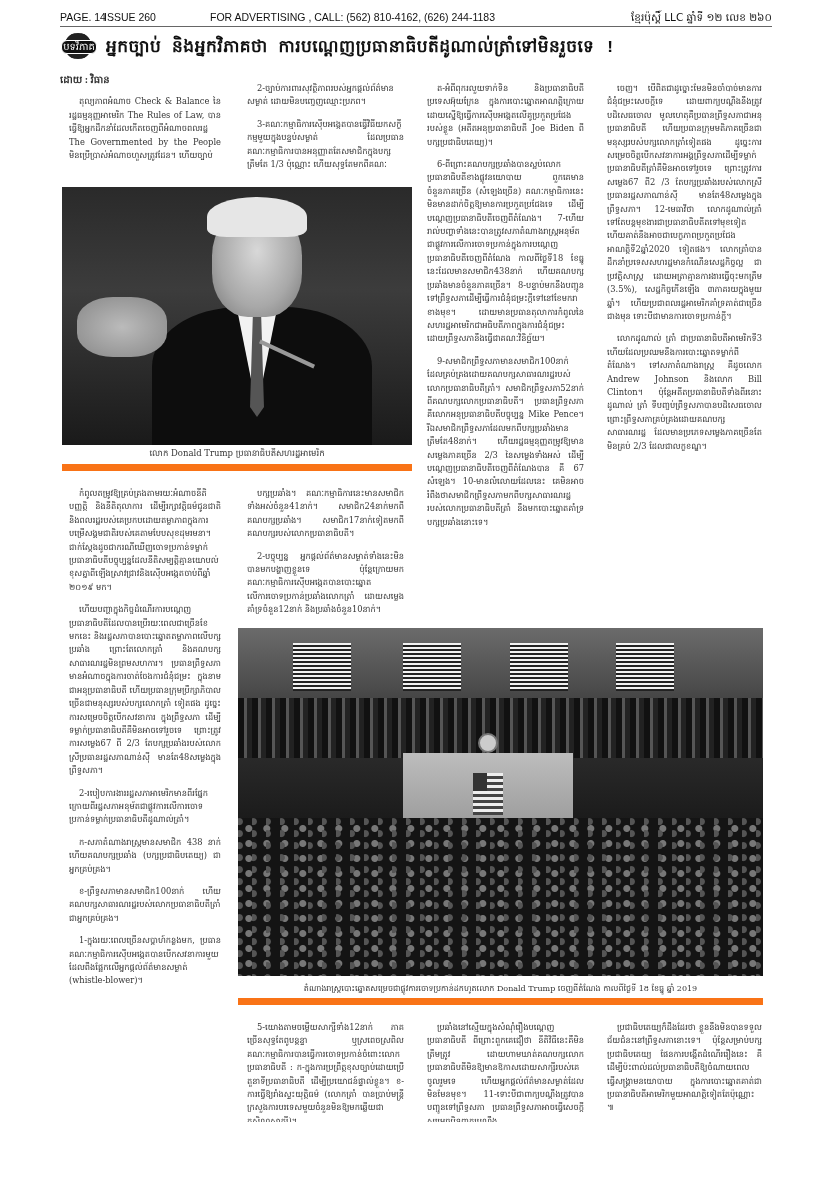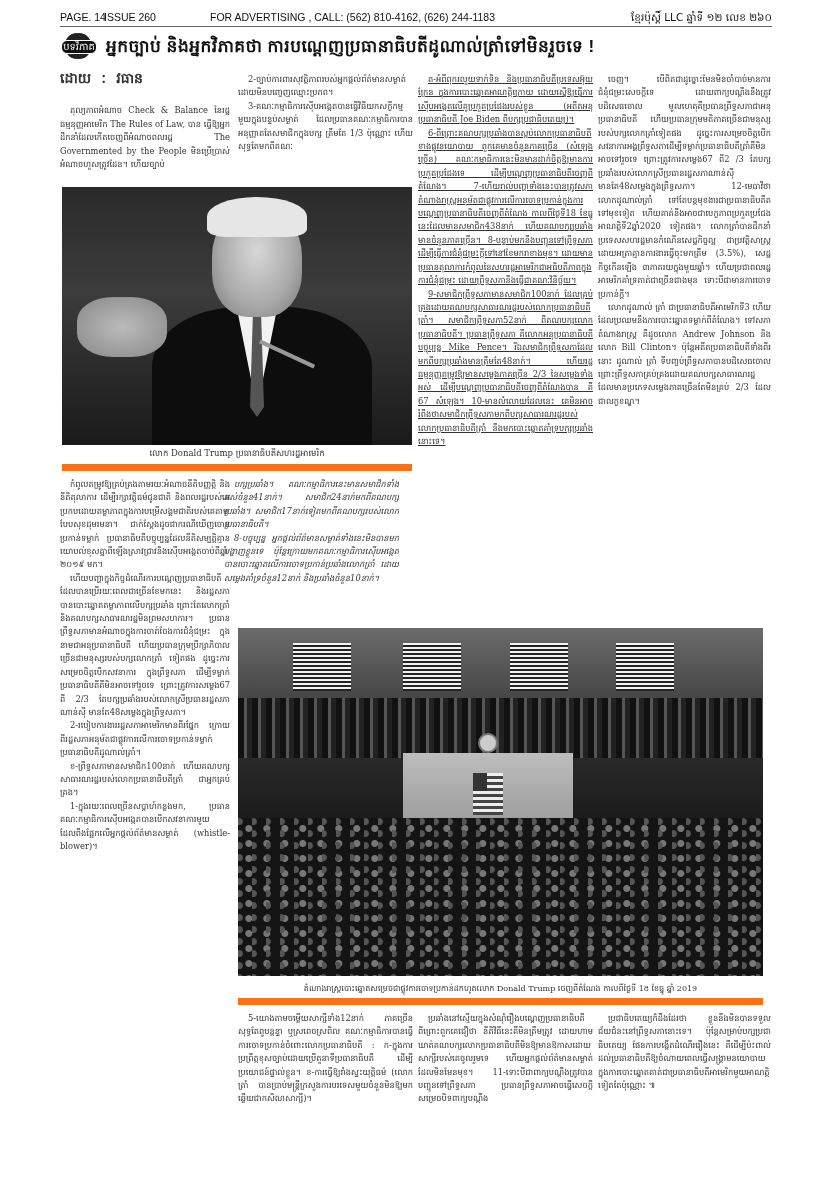--- a/index.html
+++ b/index.html
@@ -2,24 +2,24 @@
 <html><head>
 <meta charset="utf-8">
 <style>
   html,body{margin:0;padding:0;background:#fff;}
   body{width:823px;height:1184px;position:relative;overflow:hidden;font-family:"DejaVu Serif",serif;color:#222;}
   .hdr{position:absolute;top:10px;left:60px;width:712px;height:16px;font-family:"Liberation Sans",sans-serif;font-size:10.5px;color:#111;border-bottom:1px solid #666;text-align:center;}
   .hdr span{position:absolute;top:1px;white-space:nowrap;}
   .headline{position:absolute;top:33px;left:58px;width:716px;height:26px;}
   .badge{position:absolute;left:0;top:0;width:40px;height:26px;background:radial-gradient(circle,#222 55%,transparent 58%);border-radius:50%;}
   .badge span{position:absolute;left:3px;top:7px;width:34px;height:12px;background:#111;border:1px solid #fff;border-radius:6px;color:#fff;font-size:10px;text-align:center;line-height:12px;font-family:"DejaVu Sans",sans-serif;}
-  .headline .title{position:absolute;left:48px;top:2px;font-family:Liberation Sans, sans-serif;font-weight:bold;font-size:17px;letter-spacing:0.5px;white-space:nowrap;color:#111;}
+  .headline .title{position:absolute;left:48px;top:2px;font-family:Liberation Mono, monospace;font-weight:bold;font-size:17px;letter-spacing:0.5px;white-space:nowrap;color:#111;}
   .col{position:absolute;font-size:8.3px;line-height:13.4px;text-align:justify;color:#333;overflow:hidden;}
-  .col p{margin:0;text-indent:10px;}
-  .byline{font-weight:bold;font-family:Liberation Mono, monospace;font-size:14px;margin-bottom:18px;}
+  .col p{margin:9px;text-indent:10px;}
+  .byline{font-weight:bold;font-family:Liberation Serif, serif;font-size:10px;margin-bottom:6px;}
   .photo{position:absolute;overflow:hidden;}
   .trump{left:62px;top:187px;width:350px;height:258px;background:linear-gradient(180deg,#2a2a2a 0%,#3c3c3c 40%,#1a1a1a 100%);}
   .trump .face{position:absolute;left:150px;top:20px;width:90px;height:110px;border-radius:45% 45% 40% 40%;background:radial-gradient(ellipse at 50% 40%,#d8d8d8 0%,#a8a8a8 60%,#777 100%);}
   .trump .hair{position:absolute;left:145px;top:10px;width:100px;height:40px;border-radius:50% 50% 20% 20%;background:#e6e6e6;}
   .trump .body{position:absolute;left:90px;top:120px;width:220px;height:150px;border-radius:40% 40% 0 0;background:#0d0d0d;}
   .trump .shirt{position:absolute;left:175px;top:122px;width:40px;height:80px;background:#f2f2f2;clip-path:polygon(0 0,100% 0,60% 100%,40% 100%);}
   .trump .tie{position:absolute;left:188px;top:130px;width:14px;height:100px;background:#555;clip-path:polygon(20% 0,80% 0,100% 90%,50% 100%,0 90%);}
   .trump .hand{position:absolute;left:15px;top:110px;width:90px;height:60px;border-radius:40%;background:radial-gradient(ellipse,#bbb 0%,#888 100%);}
   .trump .mic{position:absolute;left:195px;top:165px;width:60px;height:4px;background:#999;transform:rotate(25deg);}
   .caption{position:absolute;font-size:8.5px;color:#333;text-align:center;white-space:nowrap;border-bottom:7px solid #f97316;}
@@ -67,30 +67,31 @@
   <div class="hair"></div>
   <div class="hand"></div>
   <div class="mic"></div>
 </div>
 <div class="caption" style="left:62px;top:448px;width:350px;padding-bottom:4px;">លោក Donald Trump ប្រធានាធិបតីសហរដ្ឋអាមេរិក</div>
 
 <div class="col" style="left:60px;top:478px;width:170px;height:635px;">
   <p>កំពូលតម្រូវឱ្យគ្រប់គ្រងតាមរយៈអំណាចនីតិបញ្ញត្តិ និងនីតិតុលាការ ដើម្បីរក្សាវត្តិធម៌ជូនជាតិ និងពលរដ្ឋរបស់គេប្រកបដោយតម្លាភាពក្នុងការបម្រើសង្គមជាតិរបស់គេតាមបែបសុខដុមរមនា។ ជាក់ស្ដែងដូចជាករណីឃើញចោទប្រកាន់ទម្លាក់ ប្រធានាធិបតីបច្ចុប្បន្នដែលនីតិសម្បត្តិគ្មានយោបល់ខុសគ្នាពីឡើងស្រាវជ្រាវនិងស៊ើបអង្កេតចាប់ពីឆ្នាំ ២០១៩ មក។</p>
   <p>ហើយបញ្ហាក្នុងកិច្ចដំណើរការបណ្ដេញប្រធានាធិបតីដែលបានប្រើរយៈពេលជាច្រើនខែមកនេះ និងរដ្ឋសភាបានបោះឆ្នោតតម្លាភាពលើបក្សប្រឆាំង ព្រោះតែលោកត្រាំ និងគណបក្សសាធារណរដ្ឋមិនព្រមសហការ។ ប្រធានព្រឹទ្ធសភាមានអំណាចក្នុងការចាត់ចែងការជំនុំជម្រះ ក្នុងនាមជាអនុប្រធានាធិបតី ហើយប្រធានក្រុមប្រឹក្សាភិបាលច្រើនជាមនុស្សរបស់បក្សលោកត្រាំ ទៀតផង ដូច្នេះការសម្រេចចិត្តបើកសវនាការ ក្នុងព្រឹទ្ធសភា ដើម្បីទម្លាក់ប្រធានាធិបតីគឺមិនអាចទៅរួចទេ ព្រោះត្រូវការសម្លេង67 ពី 2/3 តែបក្សប្រឆាំងរបស់លោកស្រីប្រធានរដ្ឋសភាណាន់ស៊ី មានតែ48សម្លេងក្នុងព្រឹទ្ធសភា។</p>
   <p>2-របៀបការងាររដ្ឋសភាអាមេរិកមានពីរផ្នែក ក្រោយពីរដ្ឋសភាអនុម័តជាផ្លូវការលើការចោទប្រកាន់ទម្លាក់ប្រធានាធិបតីដូណាល់ត្រាំ។</p>
+  <p>ក-សភាតំណាងរាស្ត្រមានសមាជិក 438 នាក់ ហើយគណបក្សប្រឆាំង (បក្សប្រជាធិបតេយ្យ) ជាអ្នកគ្រប់គ្រង។</p>
   <p>ខ-ព្រឹទ្ធសភាមានសមាជិក100នាក់ ហើយគណបក្សសាធារណរដ្ឋរបស់លោកប្រធានាធិបតីត្រាំ ជាអ្នកគ្រប់គ្រង។</p>
   <p>1-ក្នុងរយៈពេលច្រើនសប្ដាហ៍កន្លងមក, ប្រធានគណៈកម្មាធិការស៊ើបអង្កេតបានបើកសវនាការមួយ ដែលពឹងផ្អែកលើអ្នកផ្ដល់ព័ត៌មានសម្ងាត់ (whistle-blower)។</p>
 </div>
 
-<div class="col" style="left:224px;top:478px;width:175px;height:140px;font-style:italic;">
+<div class="col" style="left:238px;top:478px;width:175px;height:140px;">
   <p>បក្សប្រឆាំង។ គណៈកម្មាធិការនេះមានសមាជិកទាំងអស់ចំនួន41នាក់។ សមាជិក24នាក់មកពីគណបក្សប្រឆាំង។ សមាជិក17នាក់ទៀតមកពីគណបក្សរបស់លោកប្រធានាធិបតី។</p>
-  <p>8-បច្ចុប្បន្ន អ្នកផ្ដល់ព័ត៌មានសម្ងាត់ទាំងនេះមិនបានមកបង្ហាញខ្លួនទេ ប៉ុន្តែក្រោយមកគណៈកម្មាធិការស៊ើបអង្កេតបានបោះឆ្នោតលើការចោទប្រកាន់ប្រឆាំងលោកត្រាំ ដោយសម្លេងគាំទ្រចំនួន12នាក់ និងប្រឆាំងចំនួន10នាក់។</p>
+  <p>2-បច្ចុប្បន្ន អ្នកផ្ដល់ព័ត៌មានសម្ងាត់ទាំងនេះមិនបានមកបង្ហាញខ្លួនទេ ប៉ុន្តែក្រោយមកគណៈកម្មាធិការស៊ើបអង្កេតបានបោះឆ្នោតលើការចោទប្រកាន់ប្រឆាំងលោកត្រាំ ដោយសម្លេងគាំទ្រចំនួន12នាក់ និងប្រឆាំងចំនួន10នាក់។</p>
 </div>
 
-<div class="col" style="left:418px;top:73px;width:175px;height:545px;text-decoration:underline;">
+<div class="col" style="left:418px;top:73px;width:175px;height:545px;">
   <p>ត-អំពីពុករលួយទាក់ទិន និងប្រធានាធិបតីប្រទេសអ៊ុយក្រែន ក្នុងការបោះឆ្នោតអាណត្តិក្រោយ ដោយស្នើឱ្យធ្វើការស៊ើបអង្កេតលើគូប្រកួតប្រជែងរបស់ខ្លួន (អតីតអនុប្រធានាធិបតី Joe Biden ពីបក្សប្រជាធិបតេយ្យ)។</p>
   <p>6-ពីព្រោះគណបក្សប្រឆាំងបានស្អប់លោកប្រធានាធិបតីខាងផ្លូវនយោបាយ ពួកគេមានចំនួនភាគច្រើន (សំឡេងច្រើន) គណៈកម្មាធិការនេះមិនមានដាក់ចិត្តឱ្យមានការប្រកួតប្រជែងទេ ដើម្បីបណ្ដេញប្រធានាធិបតីចេញពីតំណែង។ 7-ហើយរាល់បញ្ហាទាំងនេះបានត្រូវសភាតំណាងរាស្ត្រអនុម័តជាផ្លូវការលើការចោទប្រកាន់ក្នុងការបណ្ដេញប្រធានាធិបតីចេញពីតំណែង កាលពីថ្ងៃទី18 ខែធ្នូ នេះដែលមានសមាជិក438នាក់ ហើយគណបក្សប្រឆាំងមានចំនួនភាគច្រើន។ 8-បន្ទាប់មកនឹងបញ្ជូនទៅព្រឹទ្ធសភាដើម្បីធ្វើការជំនុំជម្រះក្ដីទៅនៅខែមករាខាងមុខ។ ដោយមានប្រធានតុលាការកំពូលនៃសហរដ្ឋអាមេរិកជាអធិបតីភាពក្នុងការជំនុំជម្រះ ដោយព្រឹទ្ធសភានឹងធ្វើជាគណៈវិនិច្ឆ័យ។</p>
   <p>9-សមាជិកព្រឹទ្ធសភាមានសមាជិក100នាក់ ដែលគ្រប់គ្រងដោយគណបក្សសាធារណរដ្ឋរបស់លោកប្រធានាធិបតីត្រាំ។ សមាជិកព្រឹទ្ធសភា52នាក់ ពីគណបក្សលោកប្រធានាធិបតី។ ប្រធានព្រឹទ្ធសភា គឺលោកអនុប្រធានាធិបតីបច្ចុប្បន្ន Mike Pence។ រីឯសមាជិកព្រឹទ្ធសភាដែលមកពីបក្សប្រឆាំងមានត្រឹមតែ48នាក់។ ហើយរដ្ឋធម្មនុញ្ញតម្រូវឱ្យមានសម្លេងភាគច្រើន 2/3 នៃសម្លេងទាំងអស់ ដើម្បីបណ្ដេញប្រធានាធិបតីចេញពីតំណែងបាន គឺ 67 សំឡេង។ 10-មានលំលោយដែលនេះ គេមិនអាចរំពឹងថាសមាជិកព្រឹទ្ធសភាមកពីបក្សសាធារណរដ្ឋរបស់លោកប្រធានាធិបតីត្រាំ នឹងមកបោះឆ្នោតគាំទ្របក្សប្រឆាំងនោះទេ។</p>
 </div>
 
 <div class="col" style="left:598px;top:73px;width:173px;height:545px;">
   <p>ចេញ។ បើពិតជាដូច្នោះមែនមិនចាំបាច់មានការជំនុំជម្រះសេចក្ដីទេ ដោយពាក្យបណ្ដឹងនឹងត្រូវបដិសេធចោល មូលហេតុគឺប្រធានព្រឹទ្ធសភាជាអនុប្រធានាធិបតី ហើយប្រធានក្រុមមតិភាគច្រើនជាមនុស្សរបស់បក្សលោកត្រាំទៀតផង ដូច្នេះការសម្រេចចិត្តបើកសវនាការអង្គព្រឹទ្ធសភាដើម្បីទម្លាក់ប្រធានាធិបតីត្រាំគឺមិនអាចទៅរួចទេ ព្រោះត្រូវការសម្លេង67 ពី2 /3 តែបក្សប្រឆាំងរបស់លោកស្រីប្រធានរដ្ឋសភាណាន់ស៊ី មានតែ48សម្លេងក្នុងព្រឹទ្ធសភា។ 12-មេធាវីថា លោកដូណាល់ត្រាំ ទៅតែបន្តមុខងារជាប្រធានាធិបតីតទៅមុខទៀត ហើយគាត់នឹងអាចជាបេក្ខភាពប្រកួតប្រជែងអាណត្តិទី2ឆ្នាំ2020 ទៀតផង។ លោកត្រាំបានដឹកនាំប្រទេសសហរដ្ឋមានកំណើនសេដ្ឋកិច្ចល្អ ជាប្រវត្តិសាស្ត្រ ដោយអត្រាគ្មានការងារធ្វើចុះមកត្រឹម (3.5%), សេដ្ឋកិច្ចកើនឡើង ៣ភាគរយក្នុងមួយឆ្នាំ។ ហើយប្រជាពលរដ្ឋអាមេរិកគាំទ្រគាត់ជាច្រើនជាងមុន ទោះបីជាមានការចោទប្រកាន់ក្ដី។</p>
   <p>លោកដូណាល់ ត្រាំ ជាប្រធានាធិបតីអាមេរិកទី3 ហើយដែលប្រឈមនឹងការបោះឆ្នោតទម្លាក់ពីតំណែង។ ទៅសភាតំណាងរាស្ត្រ គឺដូចលោក Andrew Johnson និងលោក Bill Clinton។ ប៉ុន្តែអតីតប្រធានាធិបតីទាំងពីរនោះ ដូណាល់ ត្រាំ ទីបញ្ចប់ព្រឹទ្ធសភាបានបដិសេធចោល ព្រោះព្រឹទ្ធសភាគ្រប់គ្រងដោយគណបក្សសាធារណរដ្ឋ ដែលមានប្រភេទសម្លេងភាគច្រើនតែមិនគ្រប់ 2/3 ដែលជាលក្ខខណ្ឌ។</p>
 </div>
 

